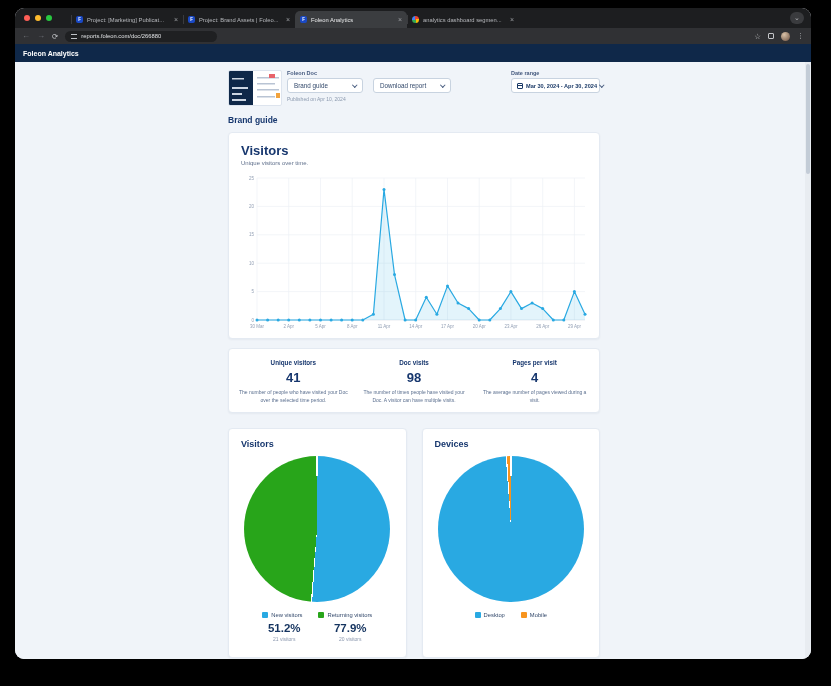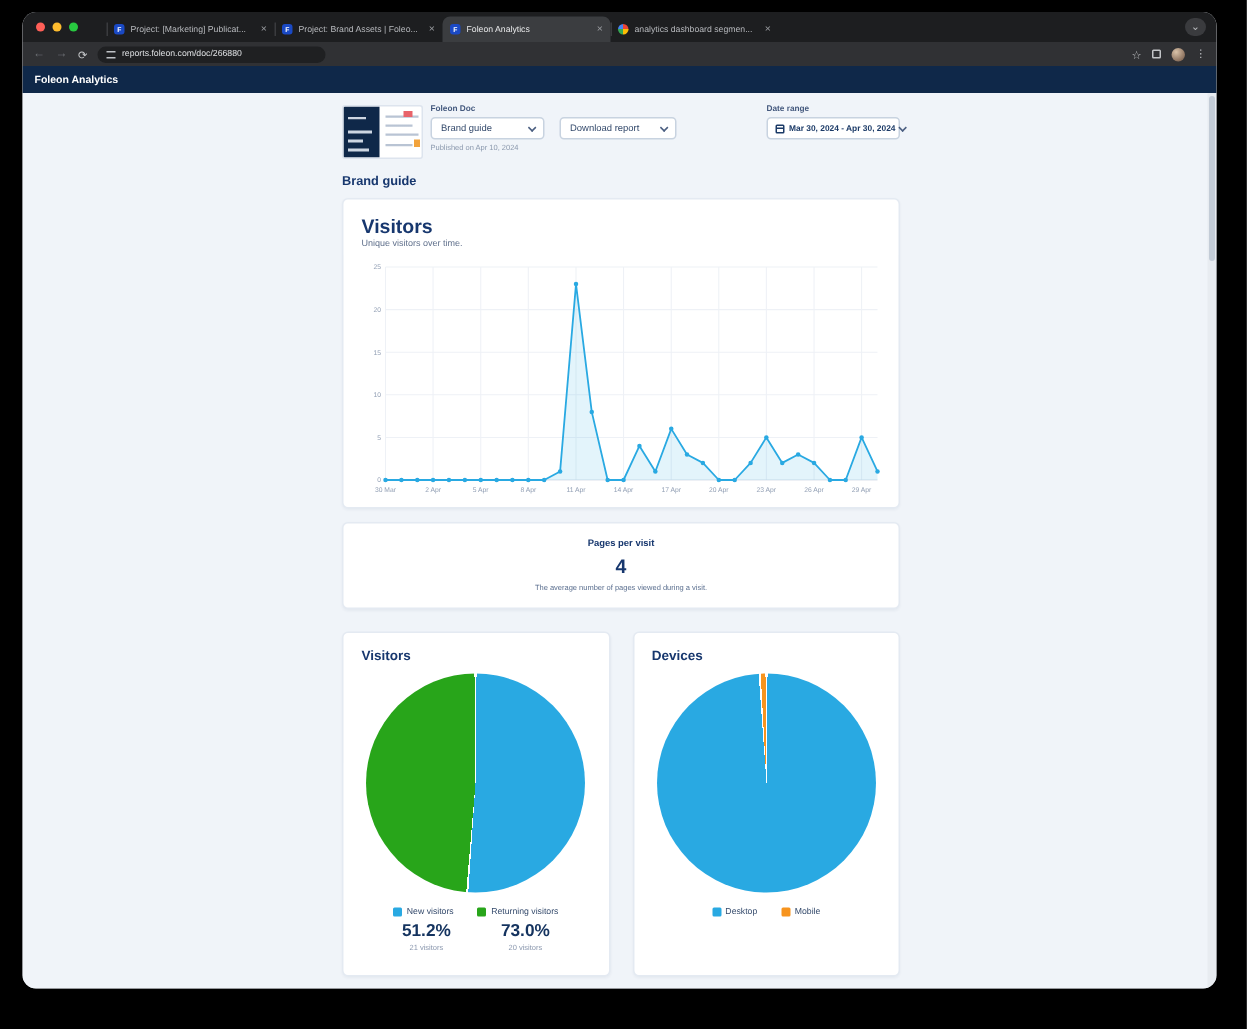--- a/index.html
+++ b/index.html
@@ -256,20 +256,30 @@
               <text x="206.5" y="156" text-anchor="middle" font-size="4.5" fill="#93a0b5">17 Apr</text>
               <text x="238.2" y="156" text-anchor="middle" font-size="4.5" fill="#93a0b5">20 Apr</text>
               <text x="269.9" y="156" text-anchor="middle" font-size="4.5" fill="#93a0b5">23 Apr</text>
               <text x="301.7" y="156" text-anchor="middle" font-size="4.5" fill="#93a0b5">26 Apr</text>
               <text x="333.4" y="156" text-anchor="middle" font-size="4.5" fill="#93a0b5">29 Apr</text>
             </svg>
         </div>
 
         <div class="card stats-card">
           <div class="stat">
+            <div class="stat-label">Unique visitors</div>
+            <div class="stat-value">41</div>
+            <div class="stat-desc">The number of people who have visited your Doc over the selected time period.</div>
+          </div>
+          <div class="stat">
+            <div class="stat-label">Doc visits</div>
+            <div class="stat-value">98</div>
+            <div class="stat-desc">The number of times people have visited your Doc. A visitor can have multiple visits.</div>
+          </div>
+          <div class="stat">
             <div class="stat-label">Pages per visit</div>
             <div class="stat-value">4</div>
             <div class="stat-desc">The average number of pages viewed during a visit.</div>
           </div>
         </div>
 
         <div class="pie-row">
 
           <div class="card pie-card">
             <div class="pie-title">Visitors</div>
@@ -283,21 +293,21 @@
                 <span class="swatch" style="background: rgb(40, 165, 26);"></span>
                 <span class="legend-label">Returning visitors</span>
               </span>
             </div>
             <div class="pie-values">
               <div class="pie-col">
                 <div class="pie-val">51.2%</div>
                 <div class="pie-sub">21 visitors</div>
               </div>
               <div class="pie-col">
-                <div class="pie-val">73.0%</div>
+                <div class="pie-val">77.9%</div>
                 <div class="pie-sub">20 visitors</div>
               </div>
             </div>
           </div>
 
           <div class="card pie-card">
             <div class="pie-title">Devices</div>
             <div class="pie" style="background: conic-gradient(rgb(255, 255, 255) 0%, rgb(255, 255, 255) 0.15%, rgb(41, 169, 226) 0.15%, rgb(41, 169, 226) 98.85%, rgb(255, 255, 255) 98.85%, rgb(255, 255, 255) 99%, rgb(255, 255, 255) 99%, rgb(255, 255, 255) 99.15%, rgb(247, 148, 30) 99.15%, rgb(247, 148, 30) 99.85%, rgb(255, 255, 255) 99.85%, rgb(255, 255, 255) 100%);"></div>
             <div class="pie-legend">
               <span class="legend-item">

